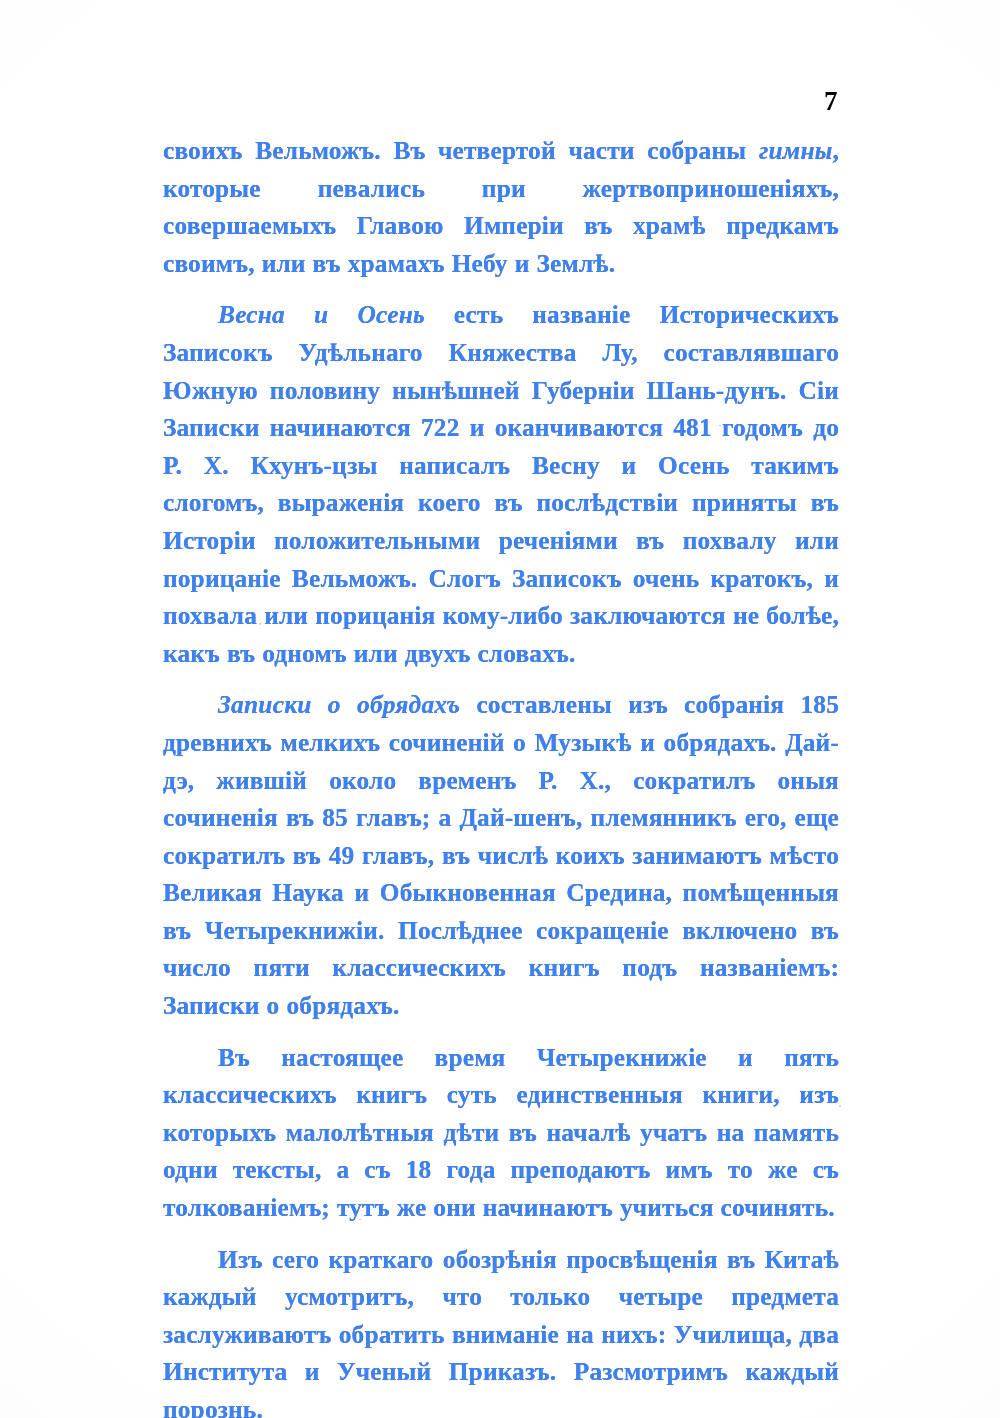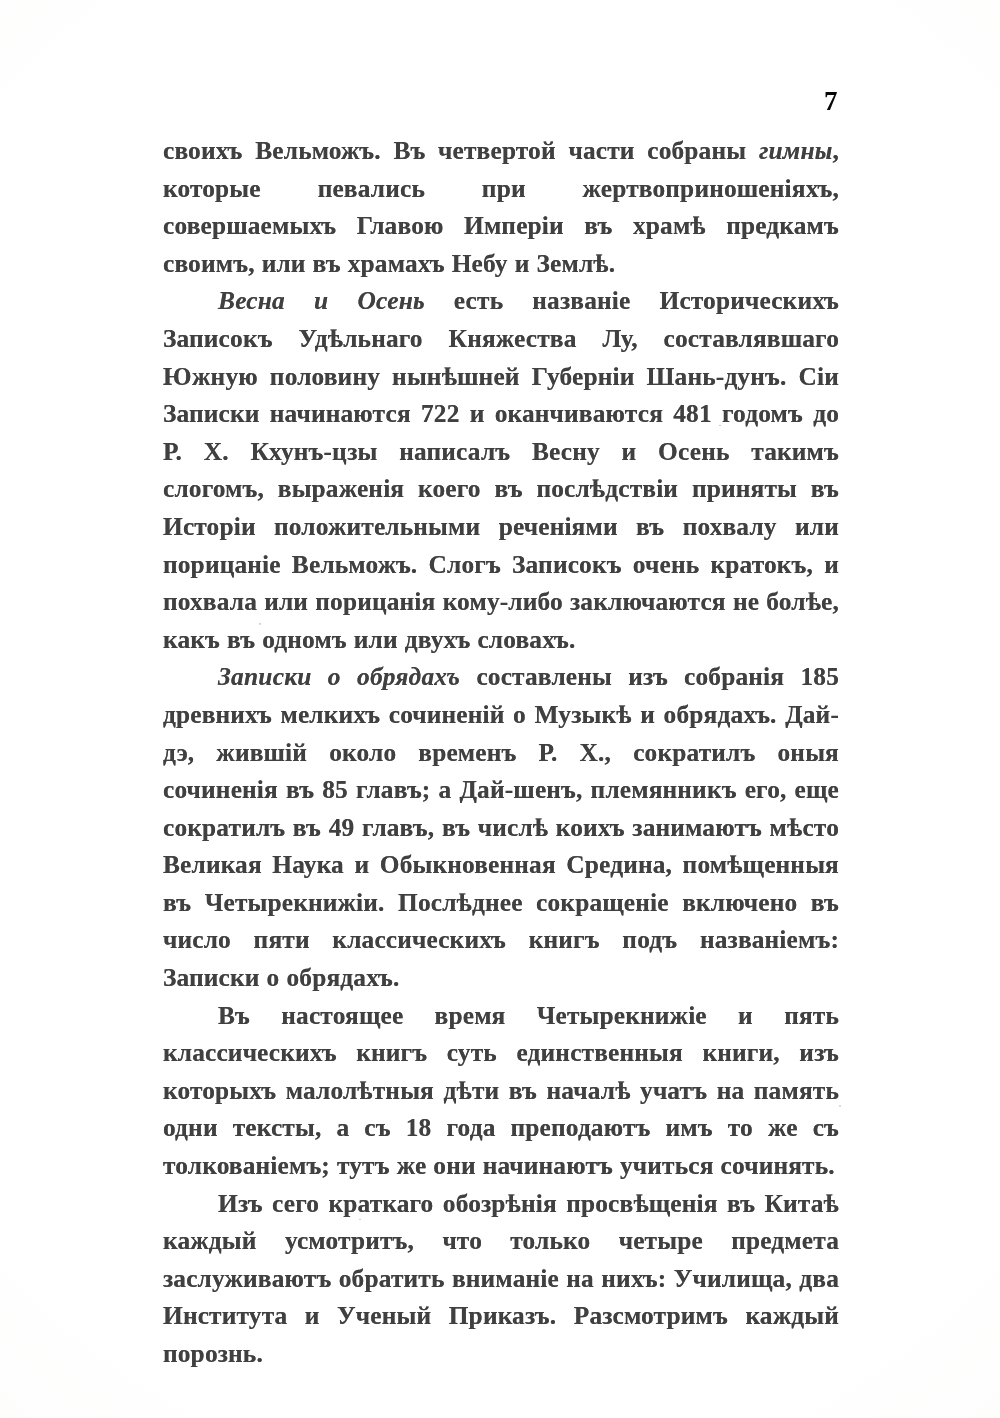--- a/index.html
+++ b/index.html
@@ -50,25 +50,26 @@
 
   p.para {
     margin: 0;
     font-size: 25.4px;
     line-height: 37.6px;
     text-align: justify;
     text-justify: inter-word;
     font-weight: 700;
     letter-spacing: 0.15px;
     word-spacing: 0.5px;
-    color: #404040;
+    color: #3b82f6;
     text-shadow: 0 0 0.35px rgba(0,0,0,0.55);
   }
 
   p.para + p.para {
+    margin-top: 14px;
   }
 
   p.indent {
     text-indent: 55px;
   }
 
   
   p.para:last-child {
     margin-bottom: 0;
   }

